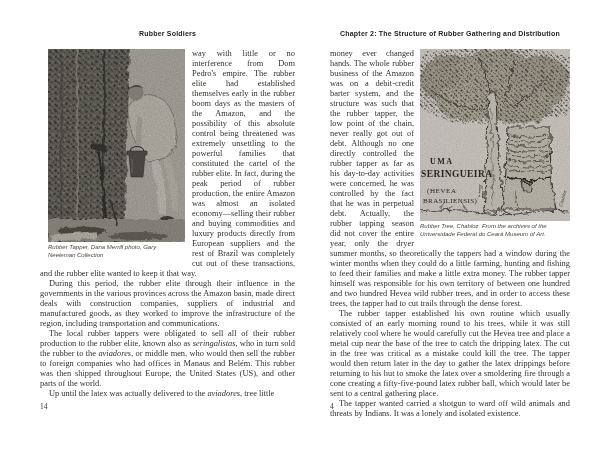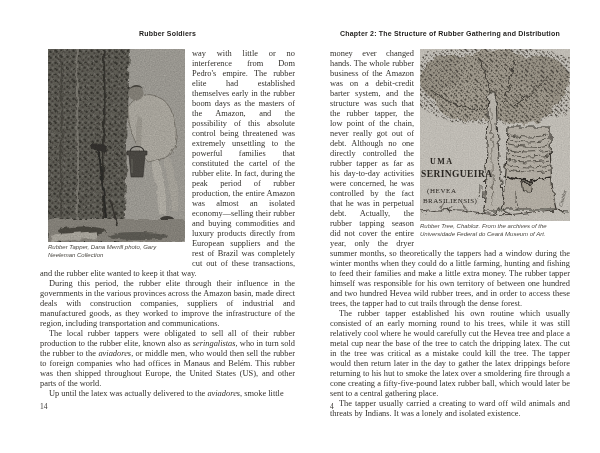--- a/index.html
+++ b/index.html
@@ -97,21 +97,21 @@
         </g>
         <rect width="137" height="193" filter="url(#grain)" opacity="0.22"></rect>
       </svg>
       <figcaption class="fig-caption">Rubber Tapper, Dana Merrill photo, Gary Neeleman Collection</figcaption>
     </figure>
 
     <div>
         <p class="body-p"><span>way with little or no interference from Dom Pedro's empire. The rubber elite had established themselves early in the rubber boom days as the masters of the Amazon, and the possibility of this absolute control being threatened was extremely unsettling to the powerful families that constituted the cartel of the rubber elite. In fact, during the peak period of rubber production, the entire Amazon was almost an isolated economy—selling their rubber and buying commodities and luxury products directly from European suppliers and the rest of Brazil was completely cut out of these transactions, and the rubber elite wanted to keep it that way.</span></p>
         <p class="body-p ind"><span>During this period, the rubber elite through their influence in the governments in the various provinces across the Amazon basin, made direct deals with construction companies, suppliers of industrial and manufactured goods, as they worked to improve the infrastructure of the region, including transportation and communications.</span></p>
         <p class="body-p ind"><span>The local rubber tappers were obligated to sell all of their rubber production to the rubber elite, known also as </span><i>seringalistas</i><span>, who in turn sold the rubber to the </span><i>aviadores</i><span>, or middle men, who would then sell the rubber to foreign companies who had offices in Manaus and Belém. This rubber was then shipped throughout Europe, the United States (US), and other parts of the world.</span></p>
-        <p class="body-p ind"><span>Up until the latex was actually delivered to the </span><i>aviadores</i><span>, smoke little</span></p>
+        <p class="body-p ind"><span>Up until the latex was actually delivered to the </span><i>aviadores</i><span>, tree little</span></p>
       </div>
   </div>
 
   <div class="folio">14</div>
 </section>
 
 <section class="page" id="right-page">
   <h1 class="running-head">Chapter 2: The Structure of Rubber Gathering and Distribution</h1>
 
   <div class="page-body">
@@ -168,18 +168,18 @@
           <text transform="translate(142,158) rotate(-74)" font-size="5" font-style="italic" fill="#45413a">Chabloz</text>
         </g>
         <rect width="150" height="172" filter="url(#grain2)" opacity="0.18"></rect>
       </svg>
       <figcaption class="fig-caption">Rubber Tree, Chabloz. From the archives of the Universidade Federal do Ceará Museum of Art.</figcaption>
     </figure>
 
     <div>
         <p class="body-p"><span>money ever changed hands. The whole rubber business of the Amazon was on a debit-credit barter system, and the structure was such that the rubber tapper, the low point of the chain, never really got out of debt. Although no one directly controlled the rubber tapper as far as his day-to-day activities were concerned, he was controlled by the fact that he was in perpetual debt. Actually, the rubber tapping season did not cover the entire year, only the dryer summer months, so theoretically the tappers had a window during the winter months when they could do a little farming, hunting and fishing to feed their families and make a little extra money. The rubber tapper himself was responsible for his own territory of between one hundred and two hundred Hevea wild rubber trees, and in order to access these trees, the tapper had to cut trails through the dense forest.</span></p>
         <p class="body-p ind"><span>The rubber tapper established his own routine which usually consisted of an early morning round to his trees, while it was still relatively cool where he would carefully cut the Hevea tree and place a metal cup near the base of the tree to catch the dripping latex. The cut in the tree was critical as a mistake could kill the tree. The tapper would then return later in the day to gather the latex drippings before returning to his hut to smoke the latex over a smoldering fire through a cone creating a fifty-five-pound latex rubber ball, which would later be sent to a central gathering place.</span></p>
-        <p class="body-p ind"><span>The tapper usually carried a creating to ward off wild animals and threats by Indians. It was a lonely and isolated existence.</span></p>
+        <p class="body-p ind"><span>The tapper wanted carried a shotgun to ward off wild animals and threats by Indians. It was a lonely and isolated existence.</span></p>
       </div>
   </div>
 
   <div class="folio">4</div>
 </section>
 
 </body></html>

